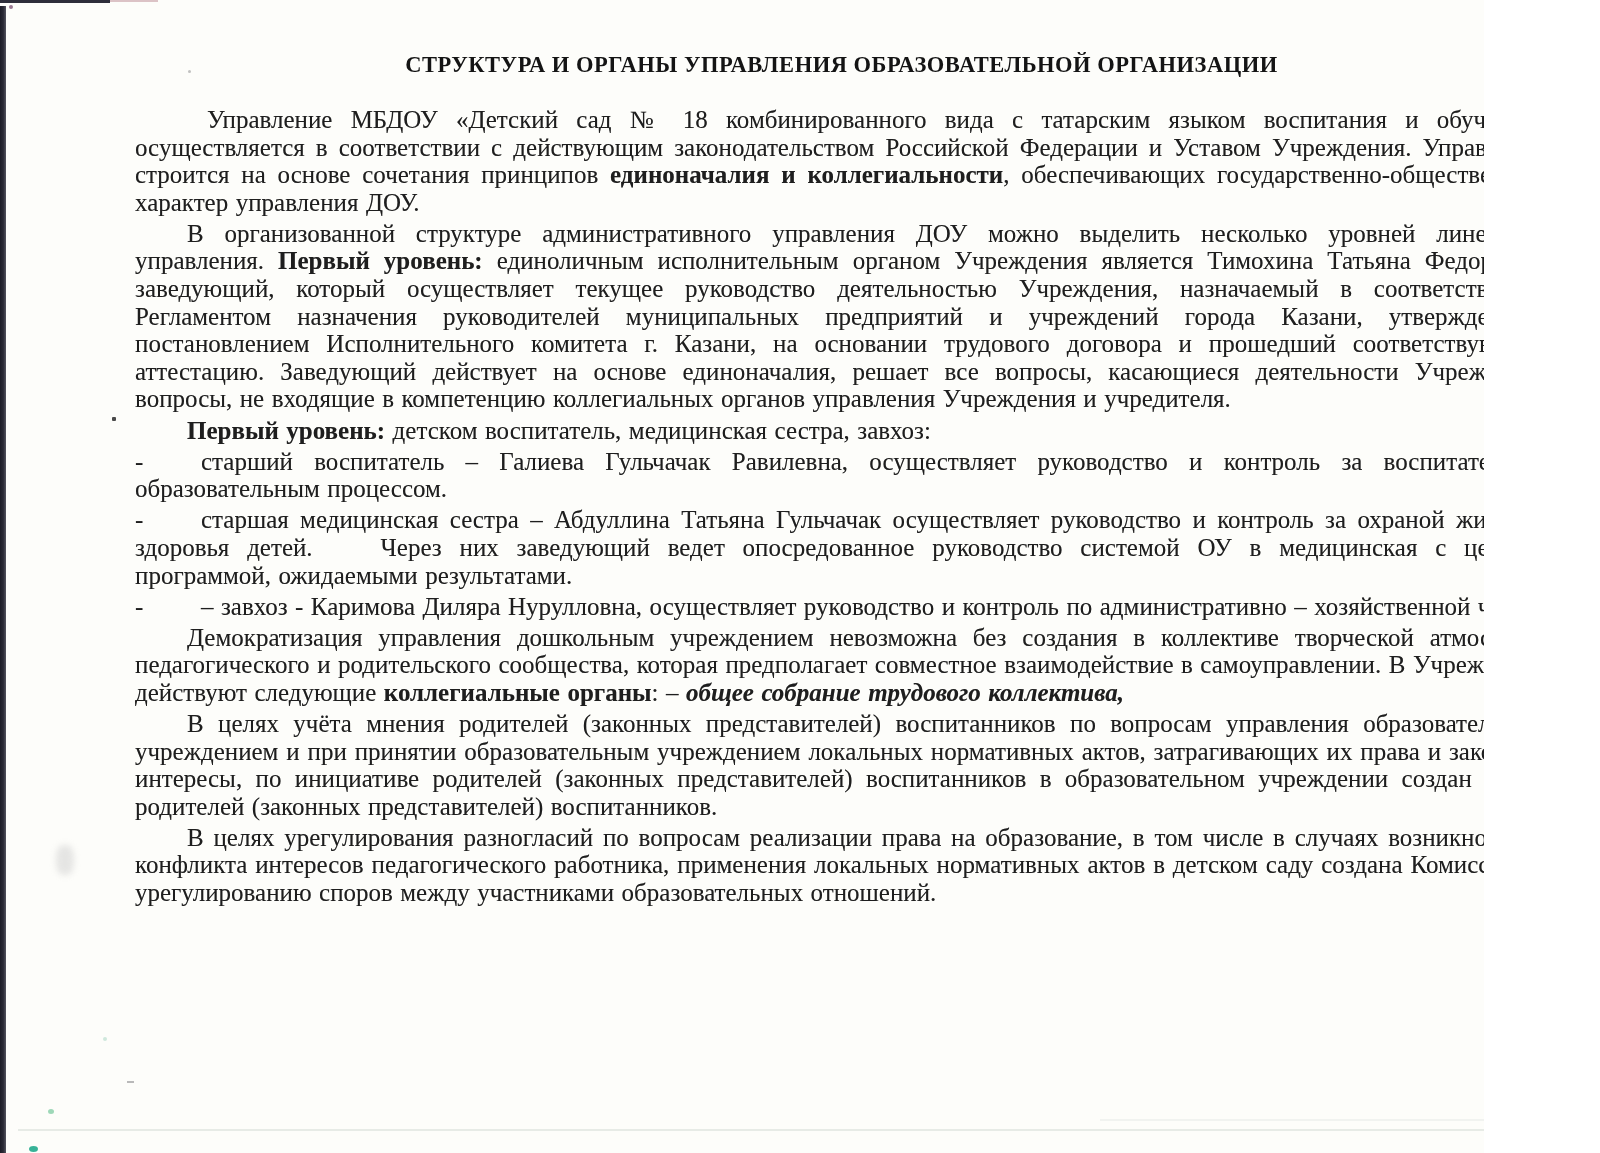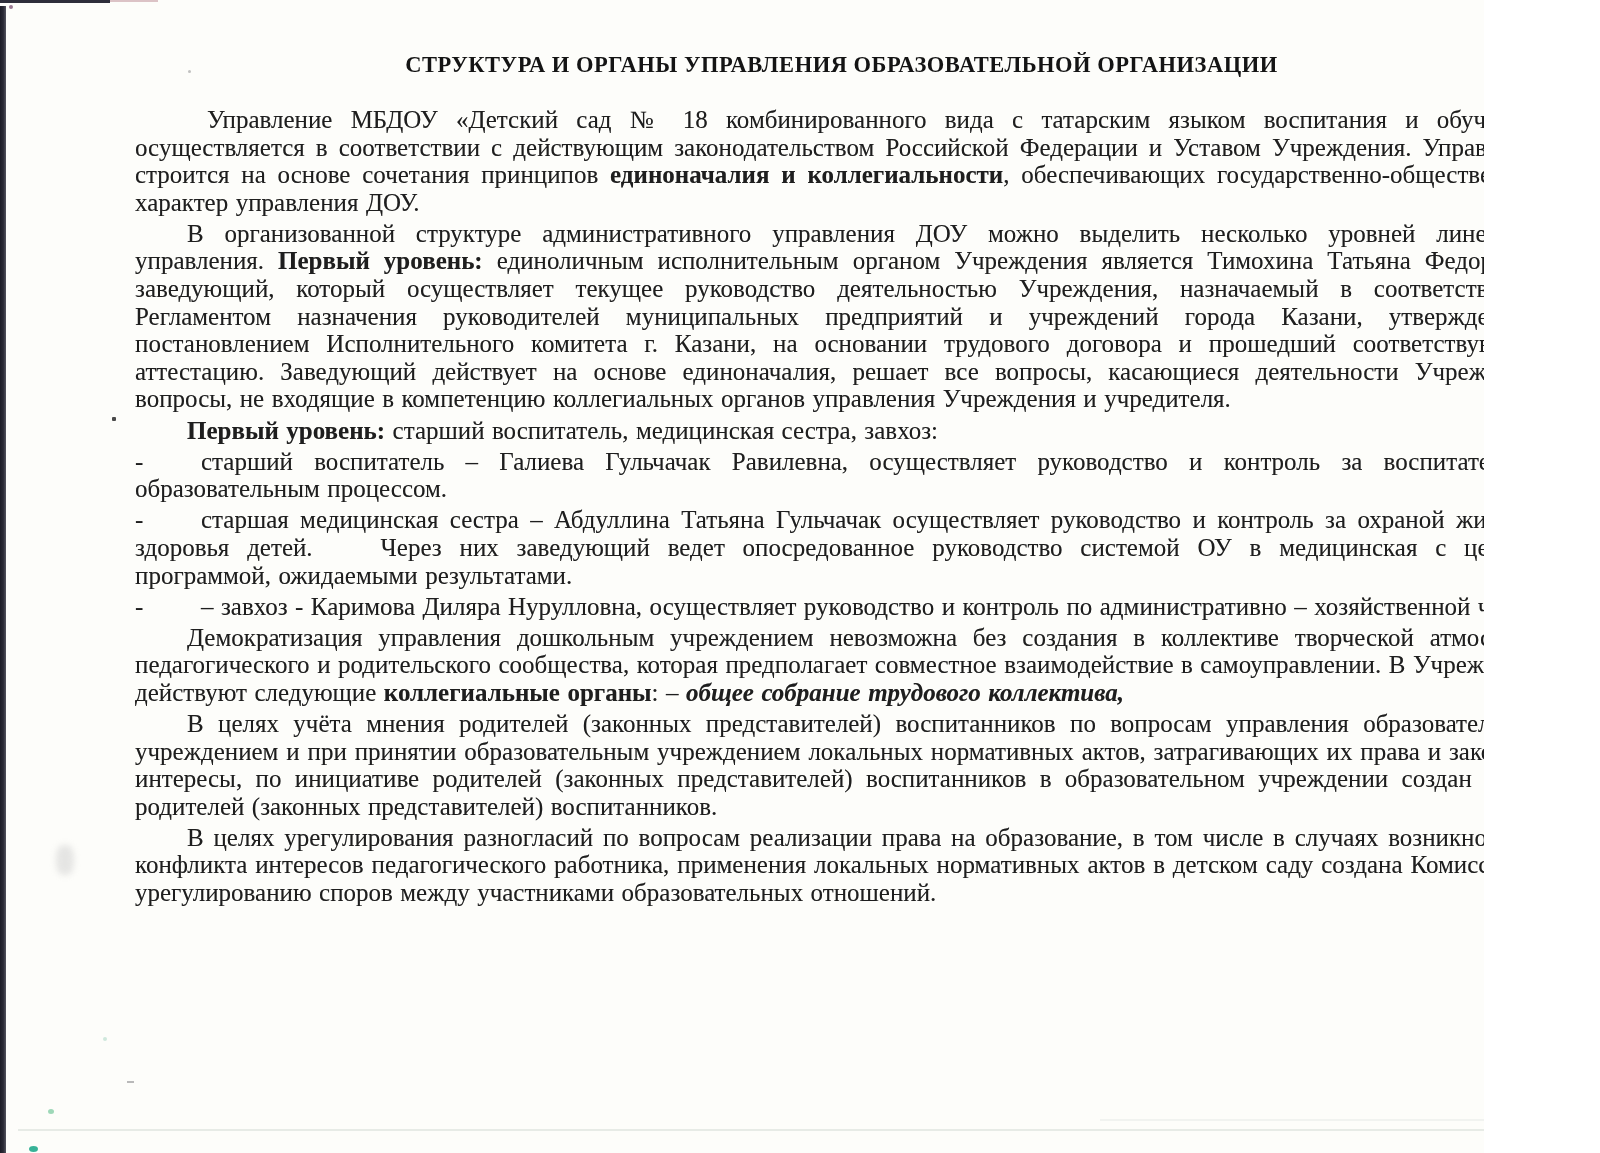--- a/index.html
+++ b/index.html
@@ -128,21 +128,21 @@
   <div class="speck speck-gray-dash"></div>
 
   <div class="content">
 
     <h1 class="title">СТРУКТУРА И ОРГАНЫ УПРАВЛЕНИЯ ОБРАЗОВАТЕЛЬНОЙ ОРГАНИЗАЦИИ</h1>
 
     <p class="para ind-72"><span>Управление МБДОУ «Детский сад № 18 комбинированного вида с татарским языком воспитания и обучения» осуществляется в соответствии с действующим законодательством Российской Федерации и Уставом Учреждения. Управление строится на основе сочетания принципов </span><span class="b">единоначалия и коллегиальности</span><span>, обеспечивающих государственно-общественный характер управления ДОУ.</span></p>
 
     <p class="para ind-52"><span>В организованной структуре административного управления ДОУ можно выделить несколько уровней линейного управления. </span><span class="b">Первый уровень:</span><span> единоличным исполнительным органом Учреждения является Тимохина Татьяна Федоровна, заведующий, который осуществляет текущее руководство деятельностью Учреждения, назначаемый в соответствии с Регламентом назначения руководителей муниципальных предприятий и учреждений города Казани, утвержденным постановлением Исполнительного комитета г. Казани, на основании трудового договора и прошедший соответствующую аттестацию. Заведующий действует на основе единоначалия, решает все вопросы, касающиеся деятельности Учреждения вопросы, не входящие в компетенцию коллегиальных органов управления Учреждения и учредителя.</span></p>
 
-    <p class="para ind-52"><span class="b">Первый уровень:</span><span> старший воспитатель, медицинская сестра, завхоз:</span></p>
+    <p class="para ind-52"><span class="b">Первый уровень:</span><span> детском воспитатель, медицинская сестра, завхоз:</span></p>
 
     <p class="para li"><span class="li-marker">-</span><span>старший воспитатель – Галиева Гульчачак Равилевна, осуществляет руководство и контроль за воспитательно-образовательным процессом.</span></p>
 
     <p class="para li"><span class="li-marker">-</span><span>старшая медицинская сестра – Абдуллина Татьяна Гульчачак осуществляет руководство и контроль за охраной жизни и здоровья детей.</span><span class="tab-gap"></span><span>Через них заведующий ведет опосредованное руководство системой ОУ в медицинская с целями, программой, ожидаемыми результатами.</span></p>
 
     <p class="para li"><span class="li-marker">-</span><span>– завхоз - Каримова Диляра Нурулловна, осуществляет руководство и контроль по административно – хозяйственной части.</span></p>
 
     <p class="para ind-52"><span>Демократизация управления дошкольным учреждением невозможна без создания в коллективе творческой атмосферы педагогического и родительского сообщества, которая предполагает совместное взаимодействие в самоуправлении. В Учреждении действуют следующие </span><span class="b">коллегиальные органы</span><span>: – </span><span class="bi">общее собрание трудового коллектива,</span></p>
 
 

